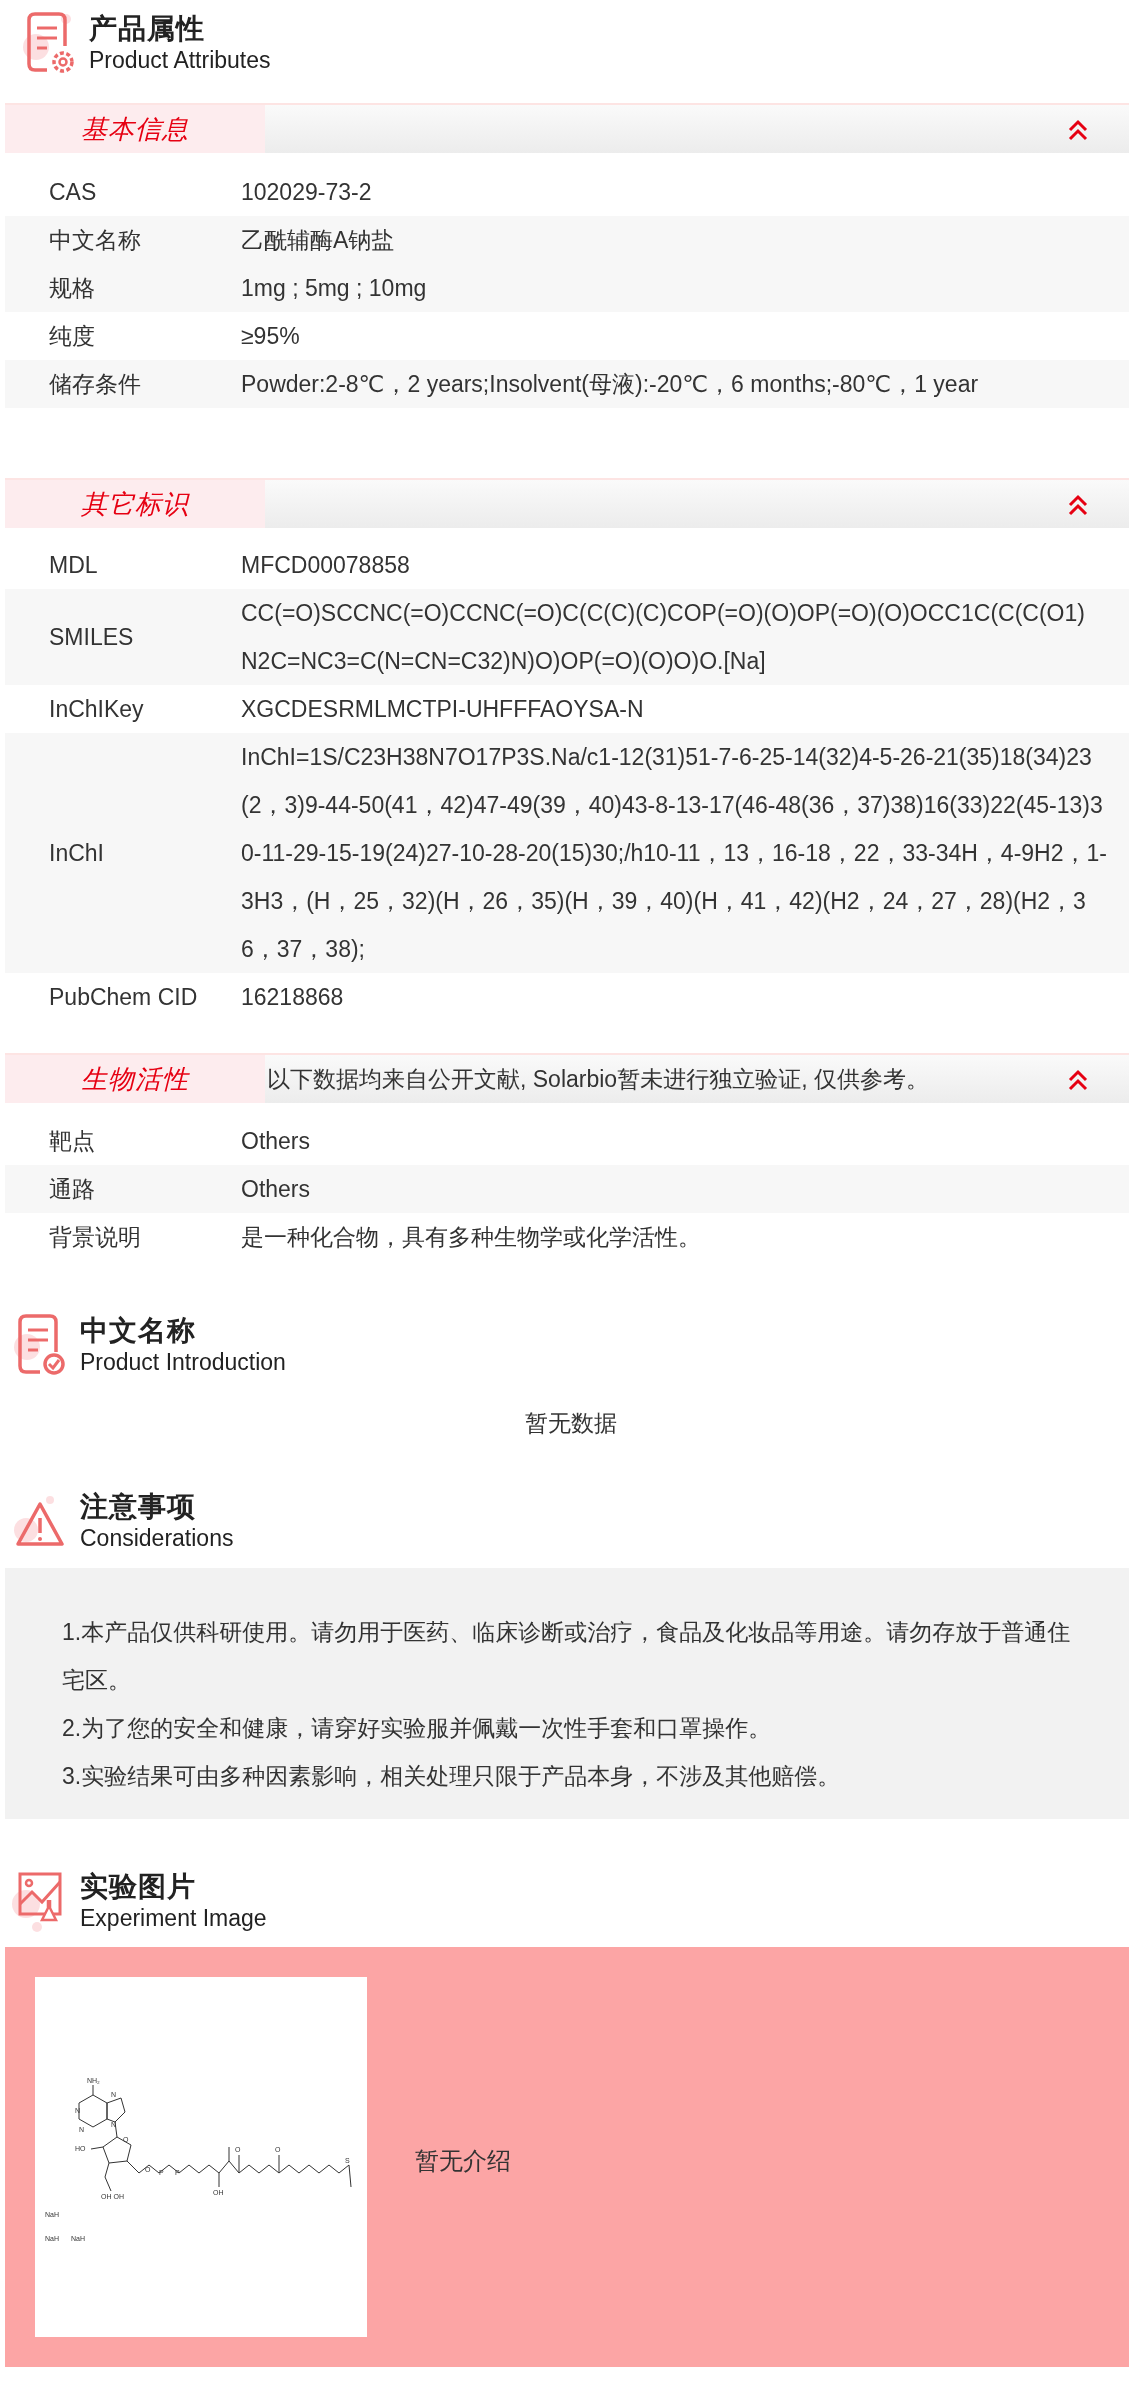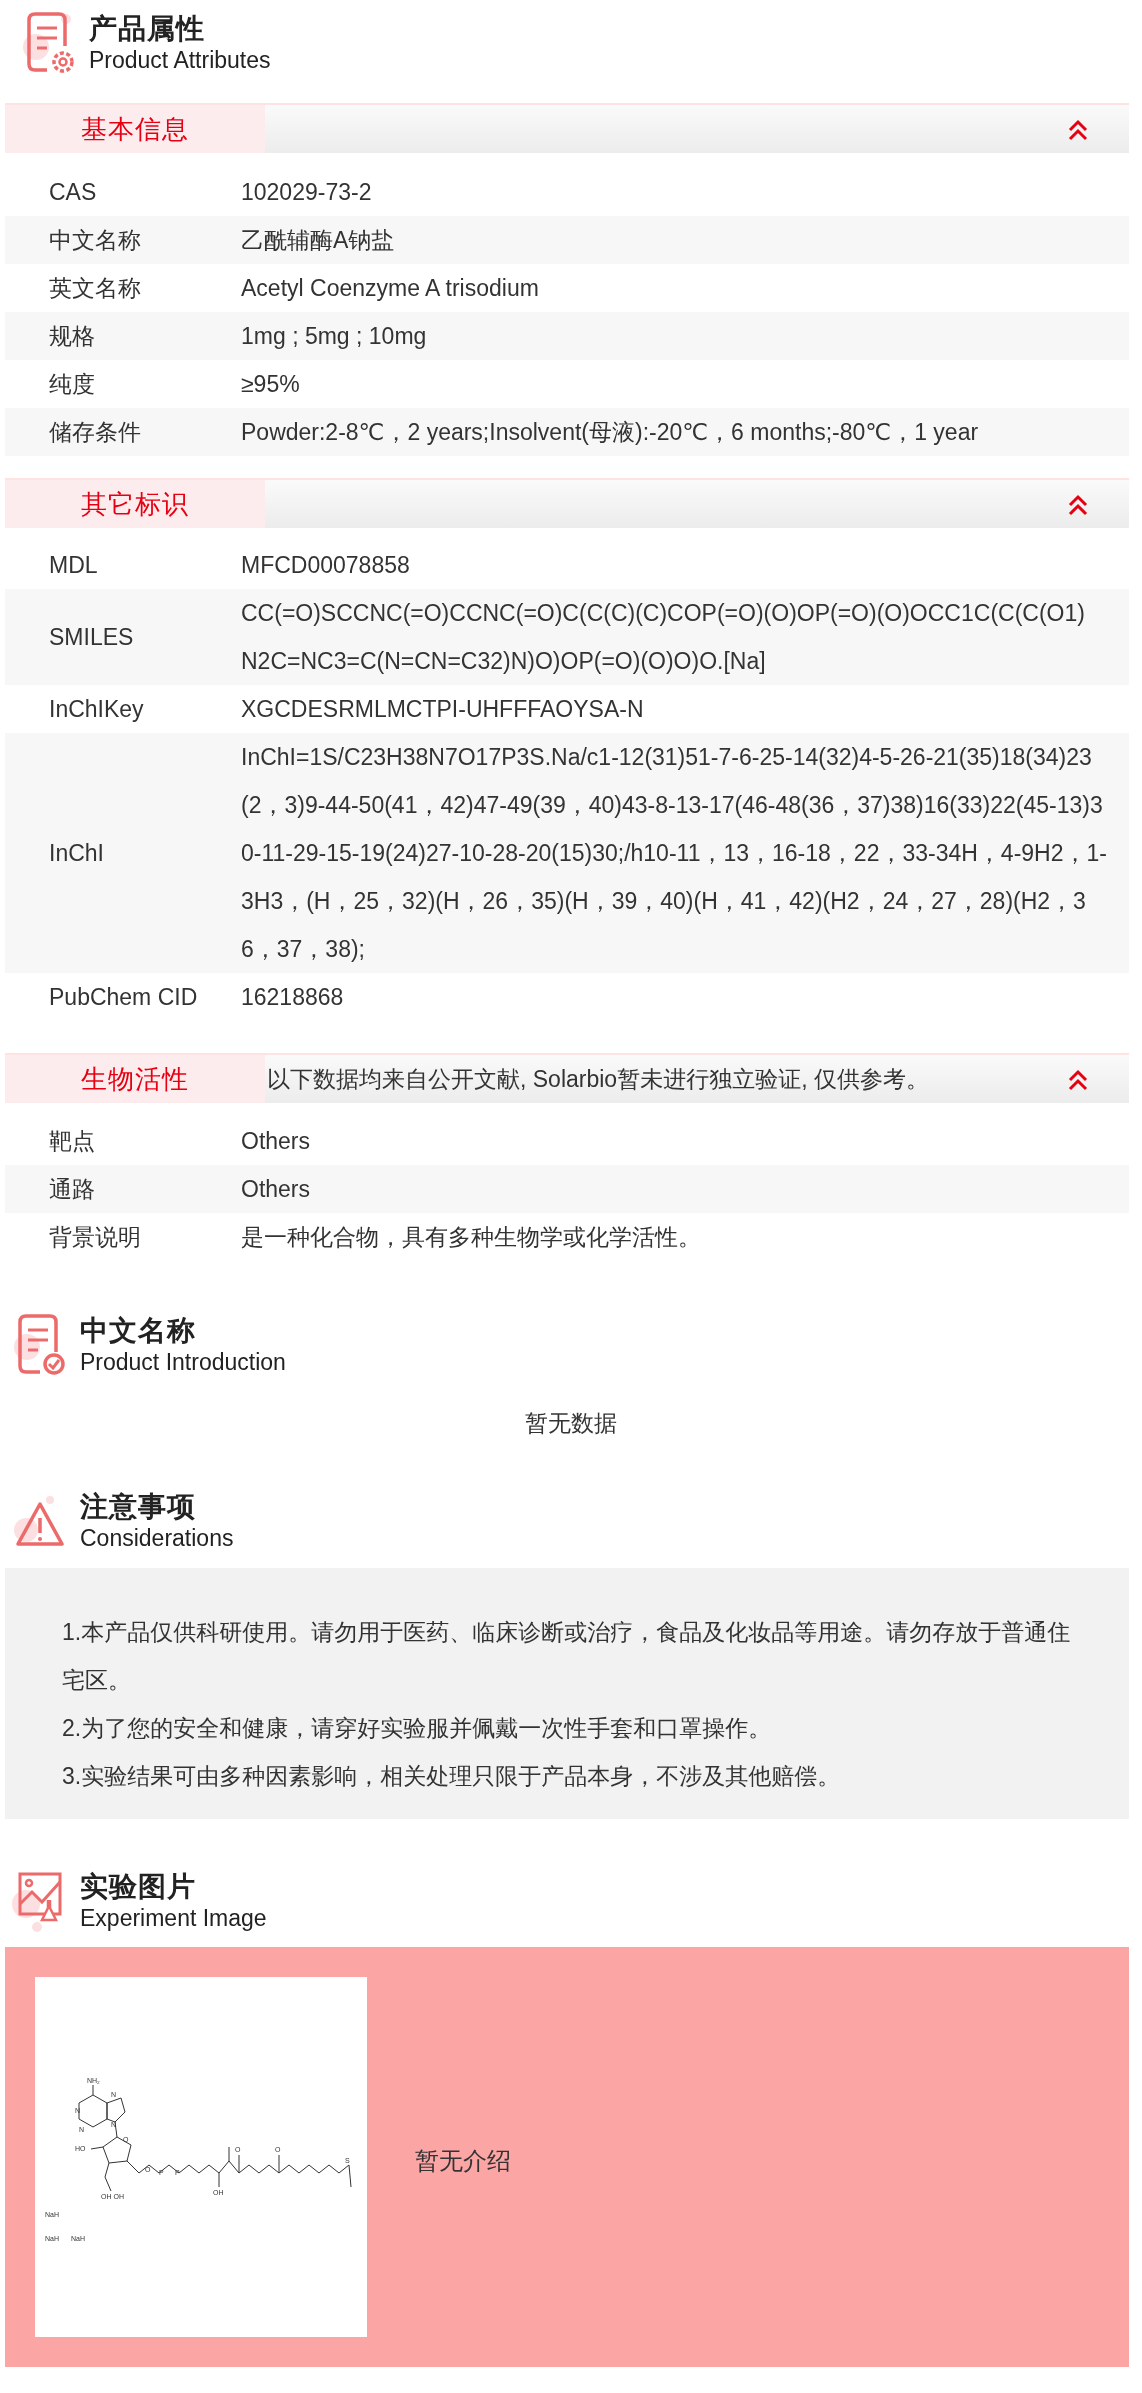--- a/index.html
+++ b/index.html
@@ -62,20 +62,21 @@
       position: absolute;
       left: 0; top: 0;
       width: 260px;
       height: 48px;
       background: #fdecee;
       color: #e60012;
       font-size: 26px;
       line-height: 48px;
       text-align: center;
       letter-spacing: 1px;
+      font-style: italic;
     }
     .sec-head .note {
       position: absolute;
       left: 262px;
       top: 0;
       height: 60px;
       line-height: 48px;
       font-size: 23px;
       color: #333;
     }
@@ -188,24 +189,20 @@
   </div>
 </div>
 <div class="table" style="top:168px;">
   <div class="row">
     <div class="lbl">CAS</div>
     <div class="val">102029-73-2</div>
   </div>
   <div class="row alt">
     <div class="lbl">中文名称</div>
     <div class="val">乙酰辅酶A钠盐</div>
-  </div>
-  <div class="row">
-    <div class="lbl">英文名称</div>
-    <div class="val">Acetyl Coenzyme A trisodium</div>
   </div>
   <div class="row alt">
     <div class="lbl">规格</div>
     <div class="val">1mg ; 5mg ; 10mg</div>
   </div>
   <div class="row">
     <div class="lbl">纯度</div>
     <div class="val">≥95%</div>
   </div>
   <div class="row alt">

